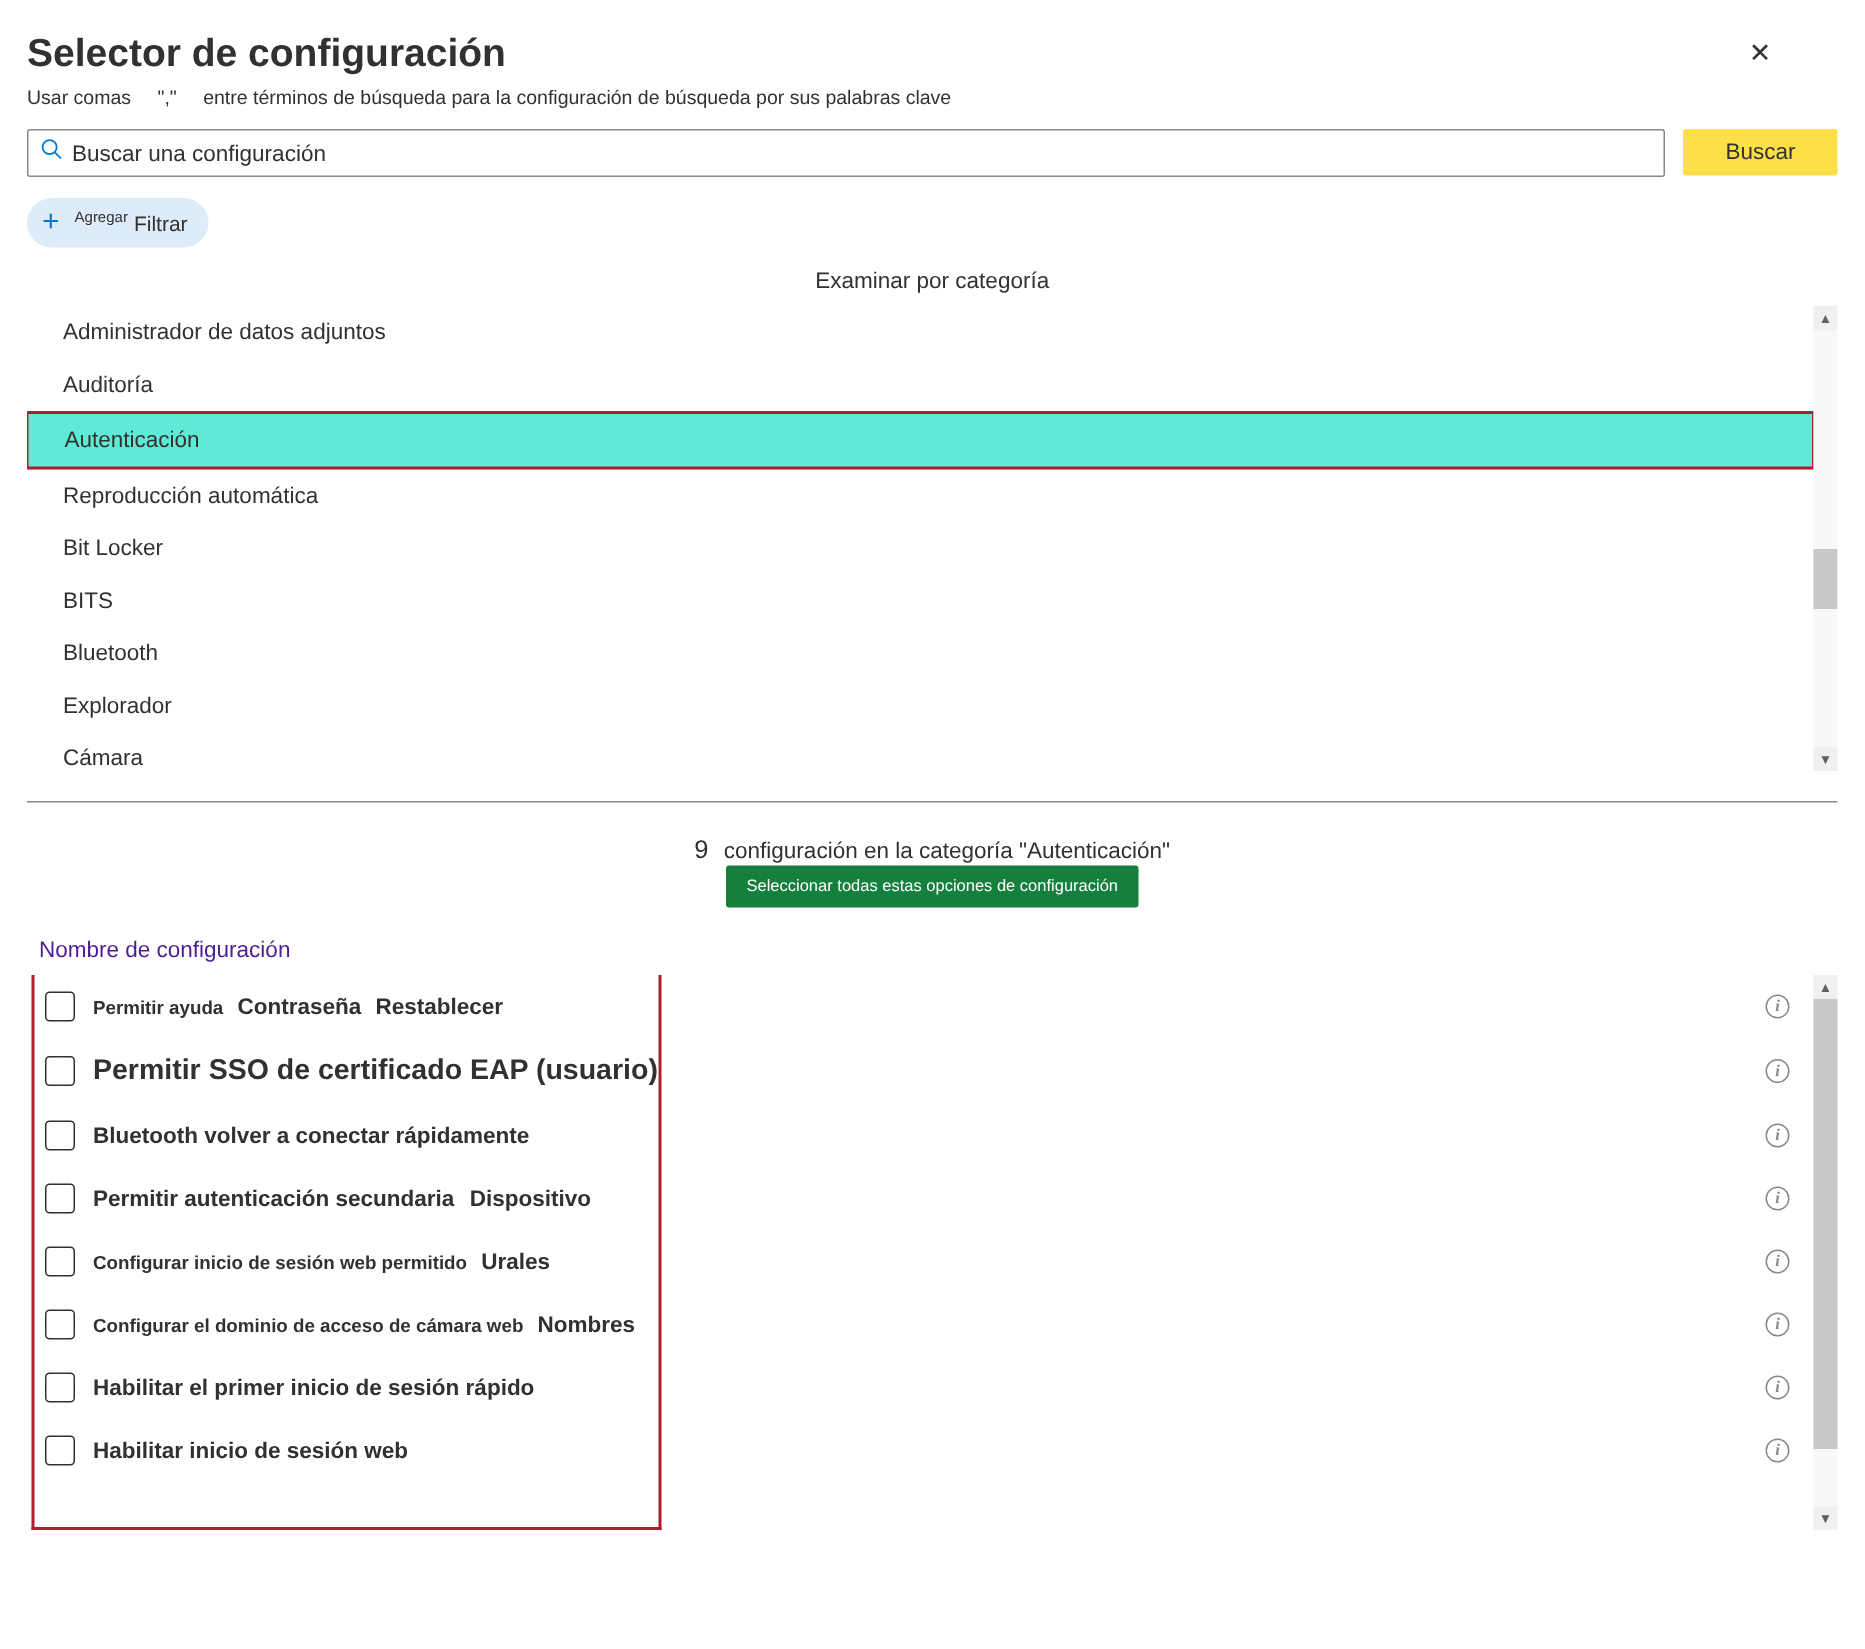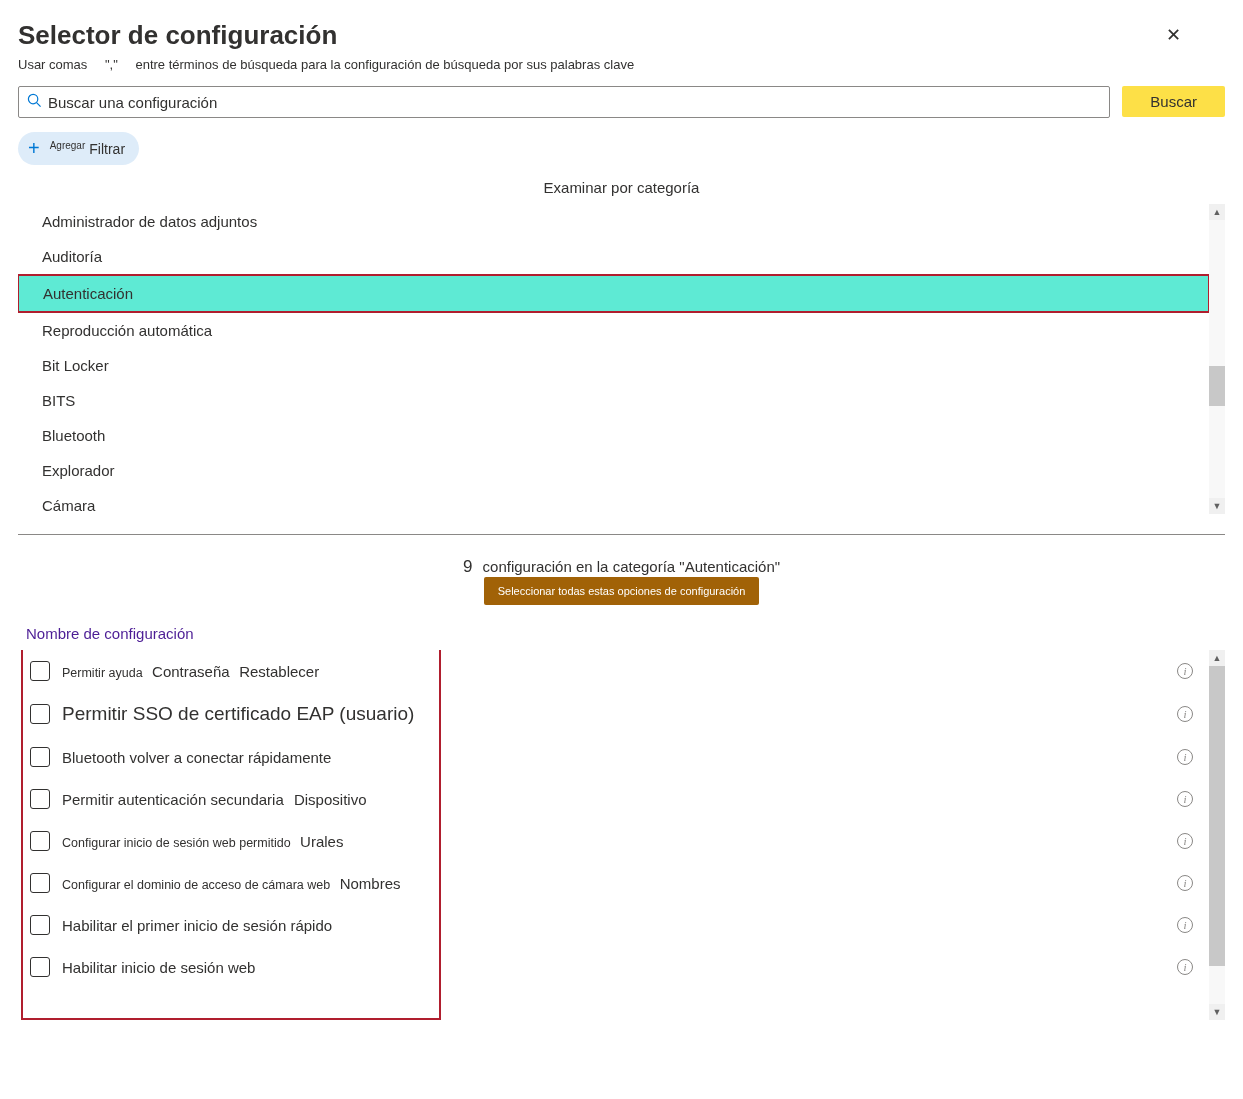--- a/index.html
+++ b/index.html
@@ -171,21 +171,21 @@
     }
     .results-count {
       font-size: 15px;
       color: #323130;
     }
     .results-count .num {
       font-size: 17px;
       margin-right: 6px;
     }
     .select-all-btn {
-      background: #a16207;
+      background: #15803d;
       color: #ffffff;
       border: none;
       padding: 8px 14px;
       font-size: 11px;
       cursor: pointer;
       border-radius: 2px;
     }
     .column-header {
       margin-top: 20px;
       padding-left: 8px;
@@ -205,20 +205,21 @@
       top: 0px;
       left: 3px;
       width: 420px;
       height: 370px;
       border: 2px solid #b01e2e;
       border-top: none;
       pointer-events: none;
     }
     .settings-list {
       width: 100%;
+      font-weight: bold;
     }
     .setting-row {
       display: flex;
       align-items: center;
       padding: 11px 6px 11px 12px;
       border-bottom: 0px;
     }
     .checkbox {
       width: 20px;
       height: 20px;

